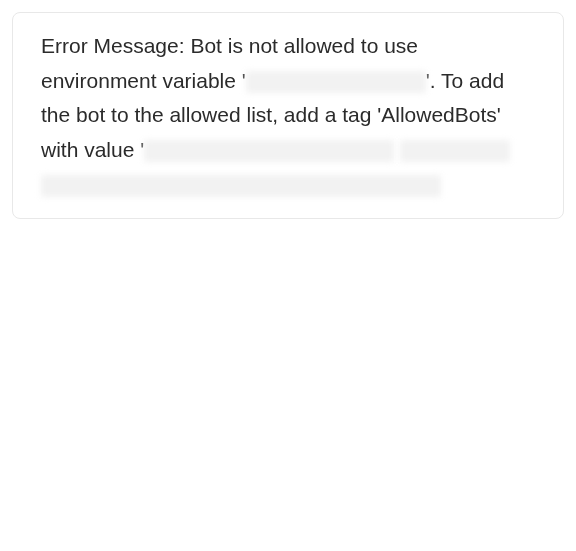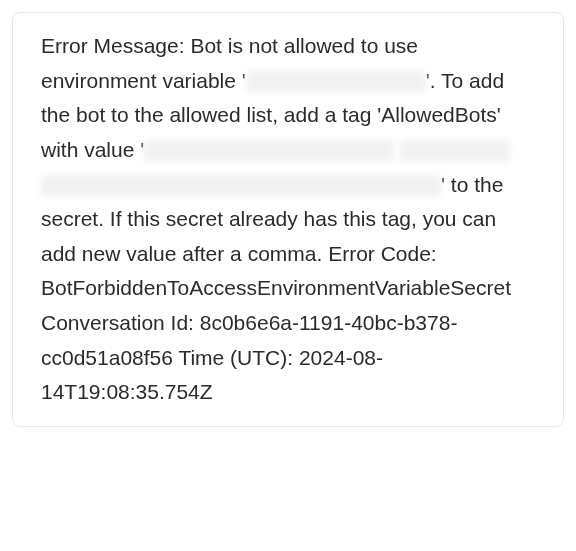--- a/index.html
+++ b/index.html
@@ -48,14 +48,14 @@
     .redacted-4 {
       width: 400px;
       height: 22px;
     }
   </style>
 </head>
 <body>
 
 <div class="error-card">
   <span>Error Message: Bot is not allowed to use environment variable '</span><span class="redacted redacted-1">x</span><span>'. To add the bot to the allowed list, add a tag 'AllowedBots' with value '</span><span class="redacted redacted-2">x</span>
-  <span class="redacted redacted-3">x</span><br><span class="redacted redacted-4">x</span><span>' to the secret. If this secret already has this tag, you can add new value after a comma. Error Code: BotForbiddenToAccessEnvironmentVariableSecret Conversation Id: 8c0b6e6a-1191-40bc-b378-cc0d51a08f56 Time (UTC): 2024-08-14T19:08:35.754Z</span>
+  <span class="redacted redacted-3">x</span><br><span class="redacted redacted-4">x</span>
 </div>
 
 </body></html>

